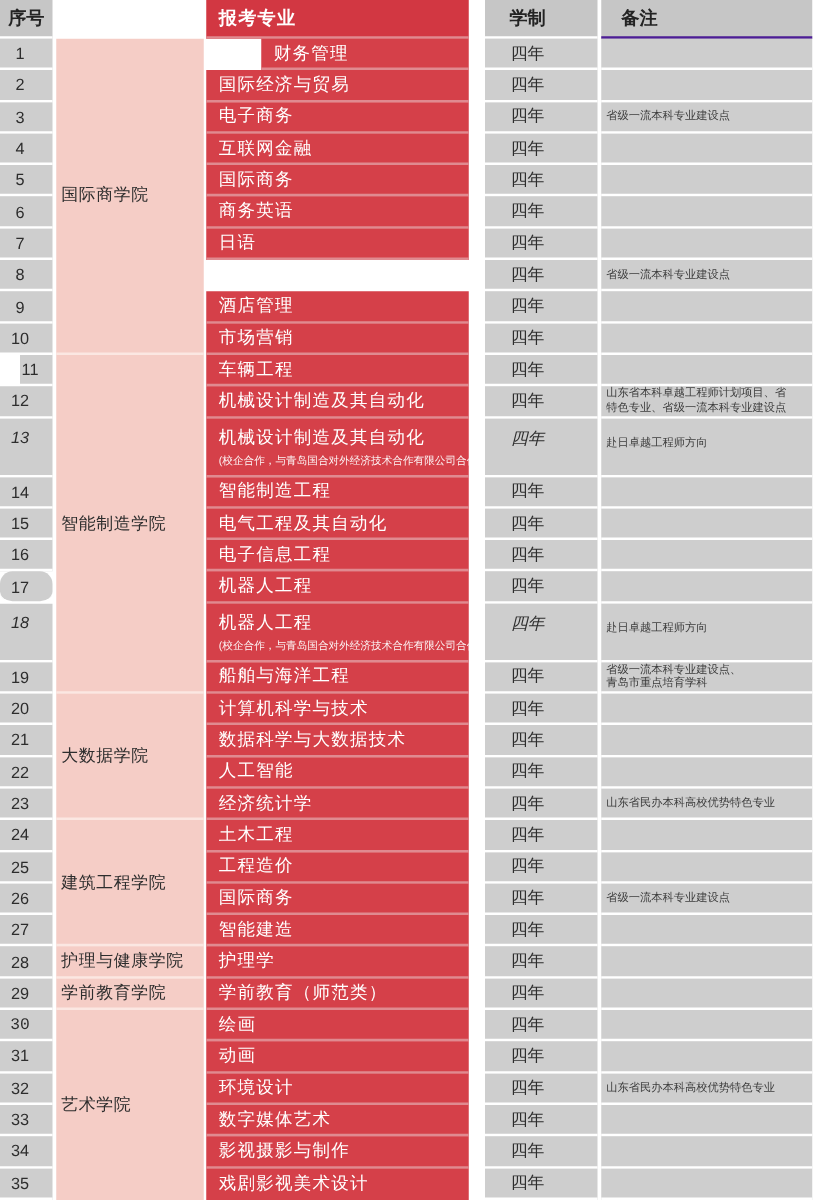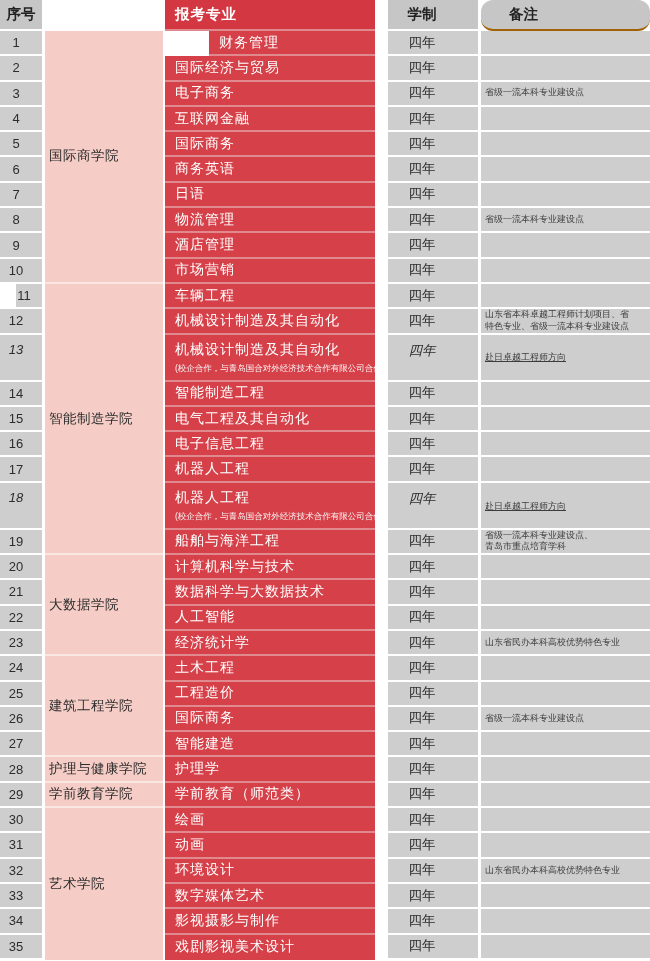--- a/index.html
+++ b/index.html
@@ -25,21 +25,21 @@
   .hcell {
     font-weight: bold;
     font-size: 14.5px;
     color: #232323;
     grid-row: 1;
   }
   .hseq      { grid-column: 1; background: var(--gray-header,#c6c6c6); justify-content: center; border-bottom: 2px solid #fff; }
   .hcollege  { grid-column: 3; background: var(--pink,#f5cdc6); padding-left: 5px; border-bottom: 2px solid var(--pink-divider,#fbe7e2); }
   .hmajor    { grid-column: 5; background: var(--red-header,#d23742); color: #ffffff; padding-left: 10px; border-bottom: 2px solid var(--red-divider,#e08a90); letter-spacing: 1px; }
   .hduration { grid-column: 7; background: var(--gray-header,#c6c6c6); justify-content: center; padding-right: 22px; border-bottom: 2px solid #fff; }
-  .hremark   { grid-column: 9; background: var(--gray-header,#c6c6c6); padding-left: 28px; border-bottom: 2px solid #a16207; border-radius: 12px; }
+  .hremark   { grid-column: 9; background: var(--gray-header,#c6c6c6); padding-left: 16px; border-bottom: 2px solid #4c1d95; }
   
   .seq {
     grid-column: 1; background: var(--gray,#cecece); justify-content: center;
     padding-right: 10px; border-bottom: 2px solid #fff;
     font-size: 13px; color: var(--text-dark,#2d2d2d);
   }
   .college {
     grid-column: 3; background: var(--pink,#f5cdc6); padding-left: 4px;
     font-size: 13.5px; color: var(--text-dark,#2d2d2d); letter-spacing: 0.5px;
     border-bottom: 2px solid var(--pink-divider,#fbe7e2);
@@ -59,21 +59,21 @@
     font-size: 13.5px; color: var(--text-dark,#2d2d2d);
   }
   .remark {
     grid-column: 9; background: var(--gray,#cecece);
     padding-left: 4px; border-bottom: 2px solid #fff;
     font-size: 9px; line-height: 11.5px; color: #3c3c3c;
     flex-direction: column; align-items: flex-start; justify-content: center;
   }
   
   .tall.seq, .tall.duration { align-items: flex-start; padding-top: 7px; font-style: italic; }
-  .tall.remark { justify-content: center; padding-top: 2px; text-decoration: underline; }
+  .tall.remark { justify-content: flex-start; padding-top: 14px; }
   .major.tallm {
     flex-direction: column; align-items: flex-start; justify-content: flex-start;
     padding-top: 6px;
   }
   .last { border-bottom: none; }
 </style>
 </head>
 <body>
 
 <div class="table" style="grid-template-rows: 31px 25.3px 25.3px 25.3px 25.3px 25.3px 25.3px 25.3px 25.3px 25.3px 25.3px 25.3px 25.3px 47px 25.3px 25.3px 25.3px 25.3px 47px 25.3px 25.3px 25.3px 25.3px 25.3px 25.3px 25.3px 25.3px 25.3px 25.3px 25.3px 25.3px 25.3px 25.3px 25.3px 25.3px 25.3px;">
@@ -119,23 +119,20 @@
     </div>
     <div class="cell duration" style="grid-area: 7 / 7;">四年</div>
     <div class="cell remark" style="grid-area: 7 / 9;"></div>
     <div class="cell seq" style="grid-area: 8 / 1;">7</div>
     <div class="cell major" style="grid-area: 8 / 5;">
       <span>日语</span>
     </div>
     <div class="cell duration" style="grid-area: 8 / 7;">四年</div>
     <div class="cell remark" style="grid-area: 8 / 9;"></div>
     <div class="cell seq" style="grid-area: 9 / 1;">8</div>
-    <div class="cell major" style="grid-area: 9 / 5;">
-      <span>物流管理</span>
-    </div>
     <div class="cell duration" style="grid-area: 9 / 7;">四年</div>
     <div class="cell remark" style="grid-area: 9 / 9;">
       <span>省级一流本科专业建设点</span>
     </div>
     <div class="cell seq" style="grid-area: 10 / 1;">9</div>
     <div class="cell major" style="grid-area: 10 / 5;">
       <span>酒店管理</span>
     </div>
     <div class="cell duration" style="grid-area: 10 / 7;">四年</div>
     <div class="cell remark" style="grid-area: 10 / 9;"></div>
@@ -180,21 +177,21 @@
       <span>电气工程及其自动化</span>
     </div>
     <div class="cell duration" style="grid-area: 16 / 7;">四年</div>
     <div class="cell remark" style="grid-area: 16 / 9;"></div>
     <div class="cell seq" style="grid-area: 17 / 1;">16</div>
     <div class="cell major" style="grid-area: 17 / 5;">
       <span>电子信息工程</span>
     </div>
     <div class="cell duration" style="grid-area: 17 / 7;">四年</div>
     <div class="cell remark" style="grid-area: 17 / 9;"></div>
-    <div class="cell seq" style="grid-area: 18 / 1;">17</div>
+    <div class="cell seq" style="grid-area: 18 / 1; border-radius: 10px;">17</div>
     <div class="cell major" style="grid-area: 18 / 5;">
       <span>机器人工程</span>
     </div>
     <div class="cell duration" style="grid-area: 18 / 7;">四年</div>
     <div class="cell remark" style="grid-area: 18 / 9;"></div>
     <div class="cell seq tall" style="grid-area: 19 / 1;">18</div>
     <div class="cell major tallm" style="grid-area: 19 / 5;">
       <span>机器人工程</span>
       <span class="sub">(校企合作，与青岛国合对外经济技术合作有限公司合作)</span>
     </div>
@@ -268,21 +265,21 @@
       <span>护理学</span>
     </div>
     <div class="cell duration" style="grid-area: 29 / 7;">四年</div>
     <div class="cell remark" style="grid-area: 29 / 9;"></div>
     <div class="cell seq" style="grid-area: 30 / 1;">29</div>
     <div class="cell major" style="grid-area: 30 / 5;">
       <span>学前教育（师范类）</span>
     </div>
     <div class="cell duration" style="grid-area: 30 / 7;">四年</div>
     <div class="cell remark" style="grid-area: 30 / 9;"></div>
-    <div class="cell seq" style="grid-area: 31 / 1;">30</div>
+    <div class="cell seq" style="grid-area: 31 / 1; font-family: Liberation Mono, monospace;">30</div>
     <div class="cell major" style="grid-area: 31 / 5;">
       <span>绘画</span>
     </div>
     <div class="cell duration" style="grid-area: 31 / 7;">四年</div>
     <div class="cell remark" style="grid-area: 31 / 9;"></div>
     <div class="cell seq" style="grid-area: 32 / 1;">31</div>
     <div class="cell major" style="grid-area: 32 / 5;">
       <span>动画</span>
     </div>
     <div class="cell duration" style="grid-area: 32 / 7;">四年</div>

